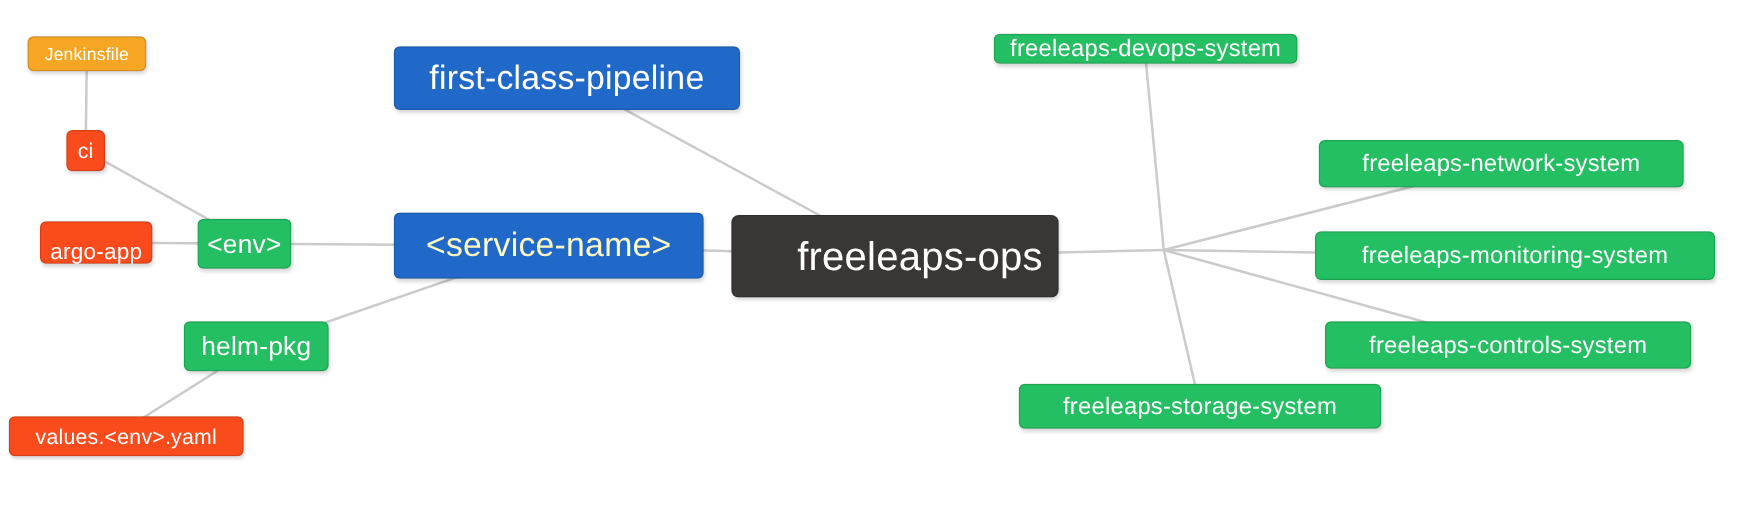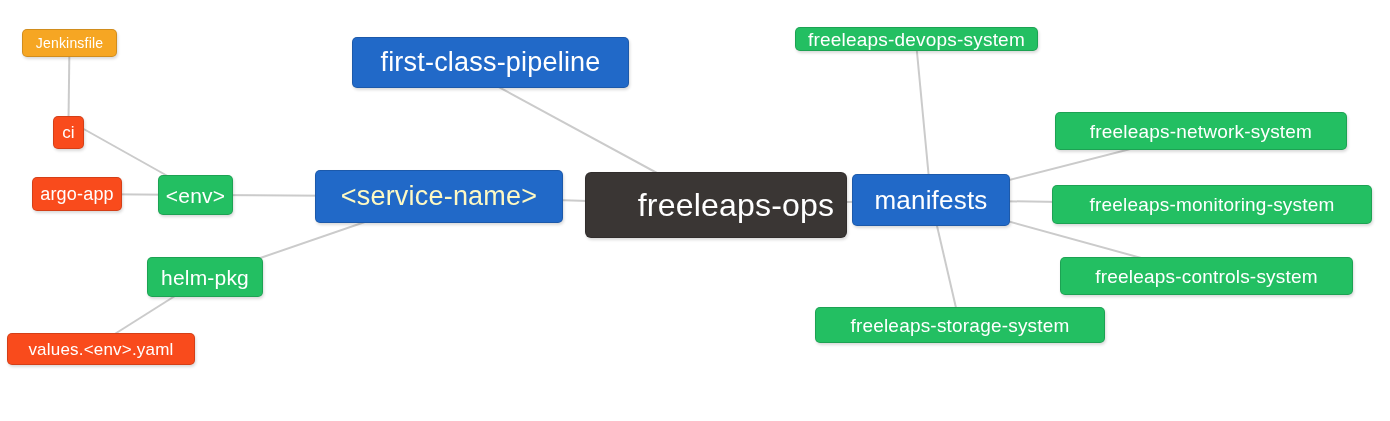--- a/index.html
+++ b/index.html
@@ -58,39 +58,36 @@
       <line x1="931" y1="200" x2="916.5" y2="47" stroke="#cbcbcb" stroke-width="2"></line>
       <line x1="931" y1="200" x2="1201" y2="131" stroke="#cbcbcb" stroke-width="2"></line>
       <line x1="931" y1="200" x2="1212" y2="204.5" stroke="#cbcbcb" stroke-width="2"></line>
       <line x1="931" y1="200" x2="1206.5" y2="276" stroke="#cbcbcb" stroke-width="2"></line>
       <line x1="931" y1="200" x2="960" y2="325" stroke="#cbcbcb" stroke-width="2"></line>
     </svg>
 
 <div class="node root" style="left: 585px; top: 172px; width: 262px; height: 66px; font-size: 32px; background: rgb(58, 54, 52); color: rgb(255, 255, 255); padding-left: 40px;">
       <span>freeleaps-ops</span>
     </div>
-    <div class="node branch" style="left: 315px; top: 37px; width: 277px; height: 51px; font-size: 27px; background: rgb(33, 105, 200); color: rgb(255, 255, 255); margin-left: 37px;">
+    <div class="node branch" style="left: 315px; top: 37px; width: 277px; height: 51px; font-size: 27px; background: rgb(33, 105, 200); color: rgb(255, 255, 255);">
       <span>first-class-pipeline</span>
     </div>
     <div class="node branch" style="left: 315px; top: 170px; width: 248px; height: 53px; font-size: 27px; background: rgb(33, 105, 200); color: #fef9c3; align-items: center;">
       <span>&lt;service-name&gt;</span>
-    </div>
-    <div class="node branch" style="left: 852px; top: 174px; width: 158px; height: 52px; font-size: 26px; background: rgb(33, 105, 200); color: rgb(255, 255, 255);">
-      <span>manifests</span>
     </div>
     <div class="node category" style="left: 158px; top: 175px; width: 75px; height: 40px; font-size: 21px; background: rgb(35, 191, 98); color: rgb(255, 255, 255);">
       <span>&lt;env&gt;</span>
     </div>
     <div class="node category" style="left: 147px; top: 257px; width: 116px; height: 40px; font-size: 21px; background: rgb(35, 191, 98); color: rgb(255, 255, 255);">
       <span>helm-pkg</span>
     </div>
-    <div class="node file" style="left: 53px; top: 104px; width: 31px; height: 33px; font-size: 17px; background: rgb(249, 75, 28); color: rgb(255, 255, 255); margin-top: 12px;">
+    <div class="node file" style="left: 53px; top: 104px; width: 31px; height: 33px; font-size: 17px; background: rgb(249, 75, 28); color: rgb(255, 255, 255);">
       <span>ci</span>
     </div>
-    <div class="node file" style="left: 32px; top: 177px; width: 90px; height: 34px; font-size: 18px; background: rgb(249, 75, 28); color: rgb(255, 255, 255);">
+    <div class="node file" style="left: 32px; top: 177px; width: 90px; height: 34px; font-size: 18px; background: rgb(249, 75, 28); color: rgb(255, 255, 255); align-items: flex-end;">
       <span>argo-app</span>
     </div>
     <div class="node jenkins" style="left: 22px; top: 29px; width: 95px; height: 28px; font-size: 14px; background: rgb(246, 166, 35); color: rgb(255, 255, 255);">
       <span>Jenkinsfile</span>
     </div>
     <div class="node file" style="left: 7px; top: 333px; width: 188px; height: 32px; font-size: 17px; background: rgb(249, 75, 28); color: rgb(255, 255, 255);">
       <span>values.&lt;env&gt;.yaml</span>
     </div>
     <div class="node category" style="left: 795px; top: 27px; width: 243px; height: 24px; font-size: 19px; background: rgb(35, 191, 98); color: rgb(255, 255, 255);">
       <span>freeleaps-devops-system</span>

